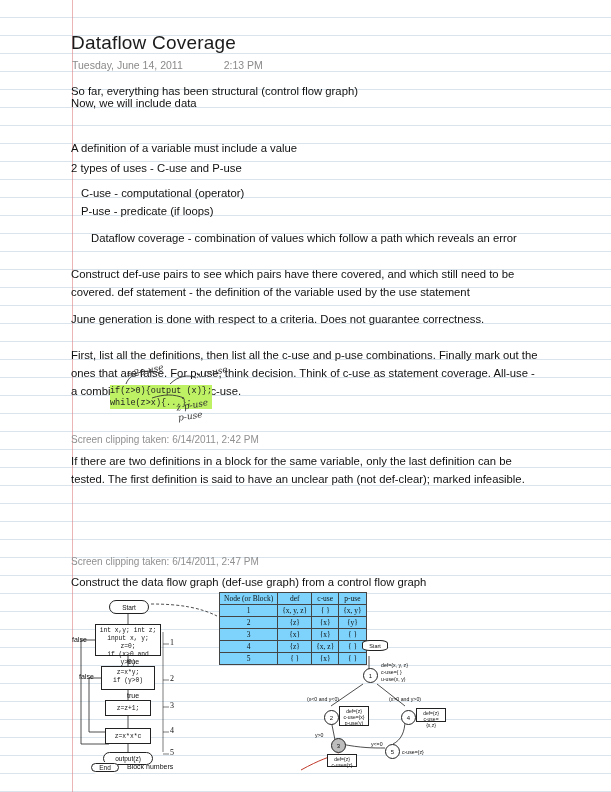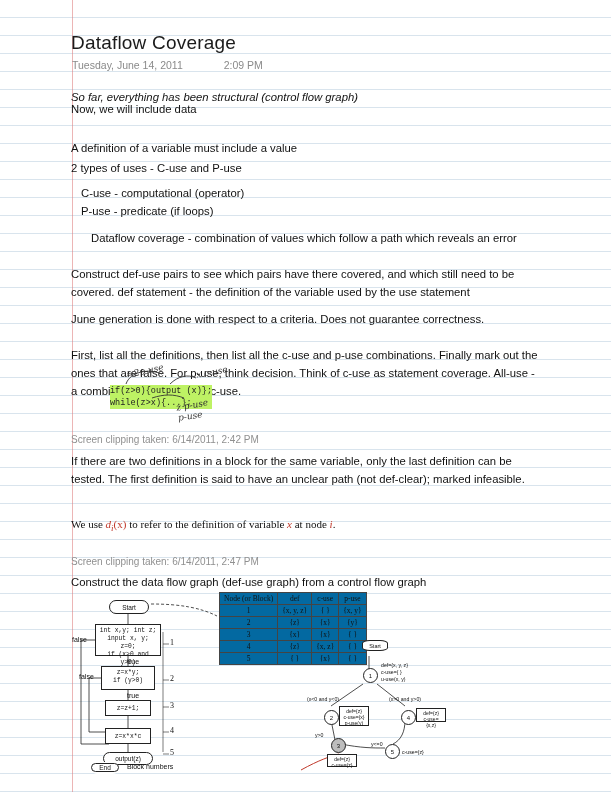--- a/index.html
+++ b/index.html
@@ -123,21 +123,21 @@
   }
   .dg-svg { display: block; }
   .tbl {
     position: absolute;
     left: 148px;
     top: 0px;
     border-collapse: collapse;
     font-family: "Liberation Serif", serif;
     font-size: 7.5px;
     color: #111;
-    background: #0369a1;
+    background: #7dd3fc;
   }
   .tbl th, .tbl td {
     border: 1px solid #444;
     padding: 1px 4px;
     text-align: center;
     font-weight: normal;
     line-height: 9px;
   }
   .tbl th { font-size: 7.5px; }
   .blk-num {
@@ -214,25 +214,25 @@
 
 <div class="page">
   <div class="rules"></div>
   <div class="margin-line"></div>
 
   <div class="content">
 
     <div class="title">Dataflow Coverage</div>
     <div class="subtitle">
       <span>Tuesday, June 14, 2011</span>
-      <span class="time">2:09 PM</span>
+      <span class="time">2:13 PM</span>
     </div>
 
-    <div class="para" style="top:88px;font-style:italic;">So far, everything has been structural (control flow graph)</div>
-    <div class="para" style="top:100px;">Now, we will include data</div>
+    <div class="para" style="top:82px;">So far, everything has been structural (control flow graph)</div>
+    <div class="para" style="top:94px;">Now, we will include data</div>
     <div class="para" style="top:139px;">A definition of a variable must include a value</div>
     <div class="para" style="top:159px;">2 types of uses - C-use and P-use</div>
     <div class="para indent1" style="top:184px;">C-use - computational (operator)</div>
     <div class="para indent1" style="top:202px;">P-use - predicate (if loops)</div>
     <div class="para" style="top:229px;padding-left:20px;">Dataflow coverage - combination of values which follow a path which reveals an error</div>
     <div class="para" style="top:265px;">Construct def-use pairs to see which pairs have there covered, and which still need to be covered.  def statement - the definition of the variable used by the use statement</div>
     <div class="para" style="top:310px;">June generation is done with respect to a criteria.  Does not guarantee correctness.</div>
     <div class="para" style="top:346px;">First, list all the definitions, then list all the c-use and p-use combinations.  Finally mark out the ones that are false.  For p-use, think decision.  Think of c-use as statement coverage.  All-use - a combination of p-use and c-use.</div>
 
     <div class="clip code-clip">
@@ -246,23 +246,20 @@
     <svg style="position:absolute; left:112px; top:362px;" width="110" height="46">
       <path d="M14,22 C18,10 36,6 50,12" stroke="#333" fill="none" stroke-width="0.9"></path>
       <path d="M58,22 C66,14 76,12 84,16" stroke="#333" fill="none" stroke-width="0.9"></path>
       <path d="M40,36 C52,32 62,32 72,36" stroke="#333" fill="none" stroke-width="0.9"></path>
     </svg>
     <div class="clip-note" style="top:434px;">Screen clipping taken: 6/14/2011, 2:42 PM</div>
 
     <div class="para" style="top:452px;">If there are two definitions in a block for the same variable, only the last definition can be tested.  The first definition is said to have an unclear path (not def-clear); marked infeasible.</div>
 
     <div class="red-clip">
-      <div>
-        <span>We use </span><span class="red ital">d</span><sub class="red ital">i</sub><span class="red">(x)</span><span> to refer to the definition of variable </span><span class="red ital">x</span><span> at node </span><span class="red ital">i</span><span>.</span>
-      </div>
     </div>
     <div class="clip-note" style="top:556px;">Screen clipping taken: 6/14/2011, 2:47 PM</div>
 
     <div class="para" style="top:573px;">Construct the data flow graph (def-use graph) from a control flow graph</div>
 
     <div class="diagram">
 
       <svg class="dg-svg" width="150" height="180" style="position:absolute;left:0;top:0;">
         <line x1="57" y1="22" x2="57" y2="32" stroke="#222" stroke-width="0.8"></line>
         <line x1="57" y1="64" x2="57" y2="74" stroke="#222" stroke-width="0.8"></line>

